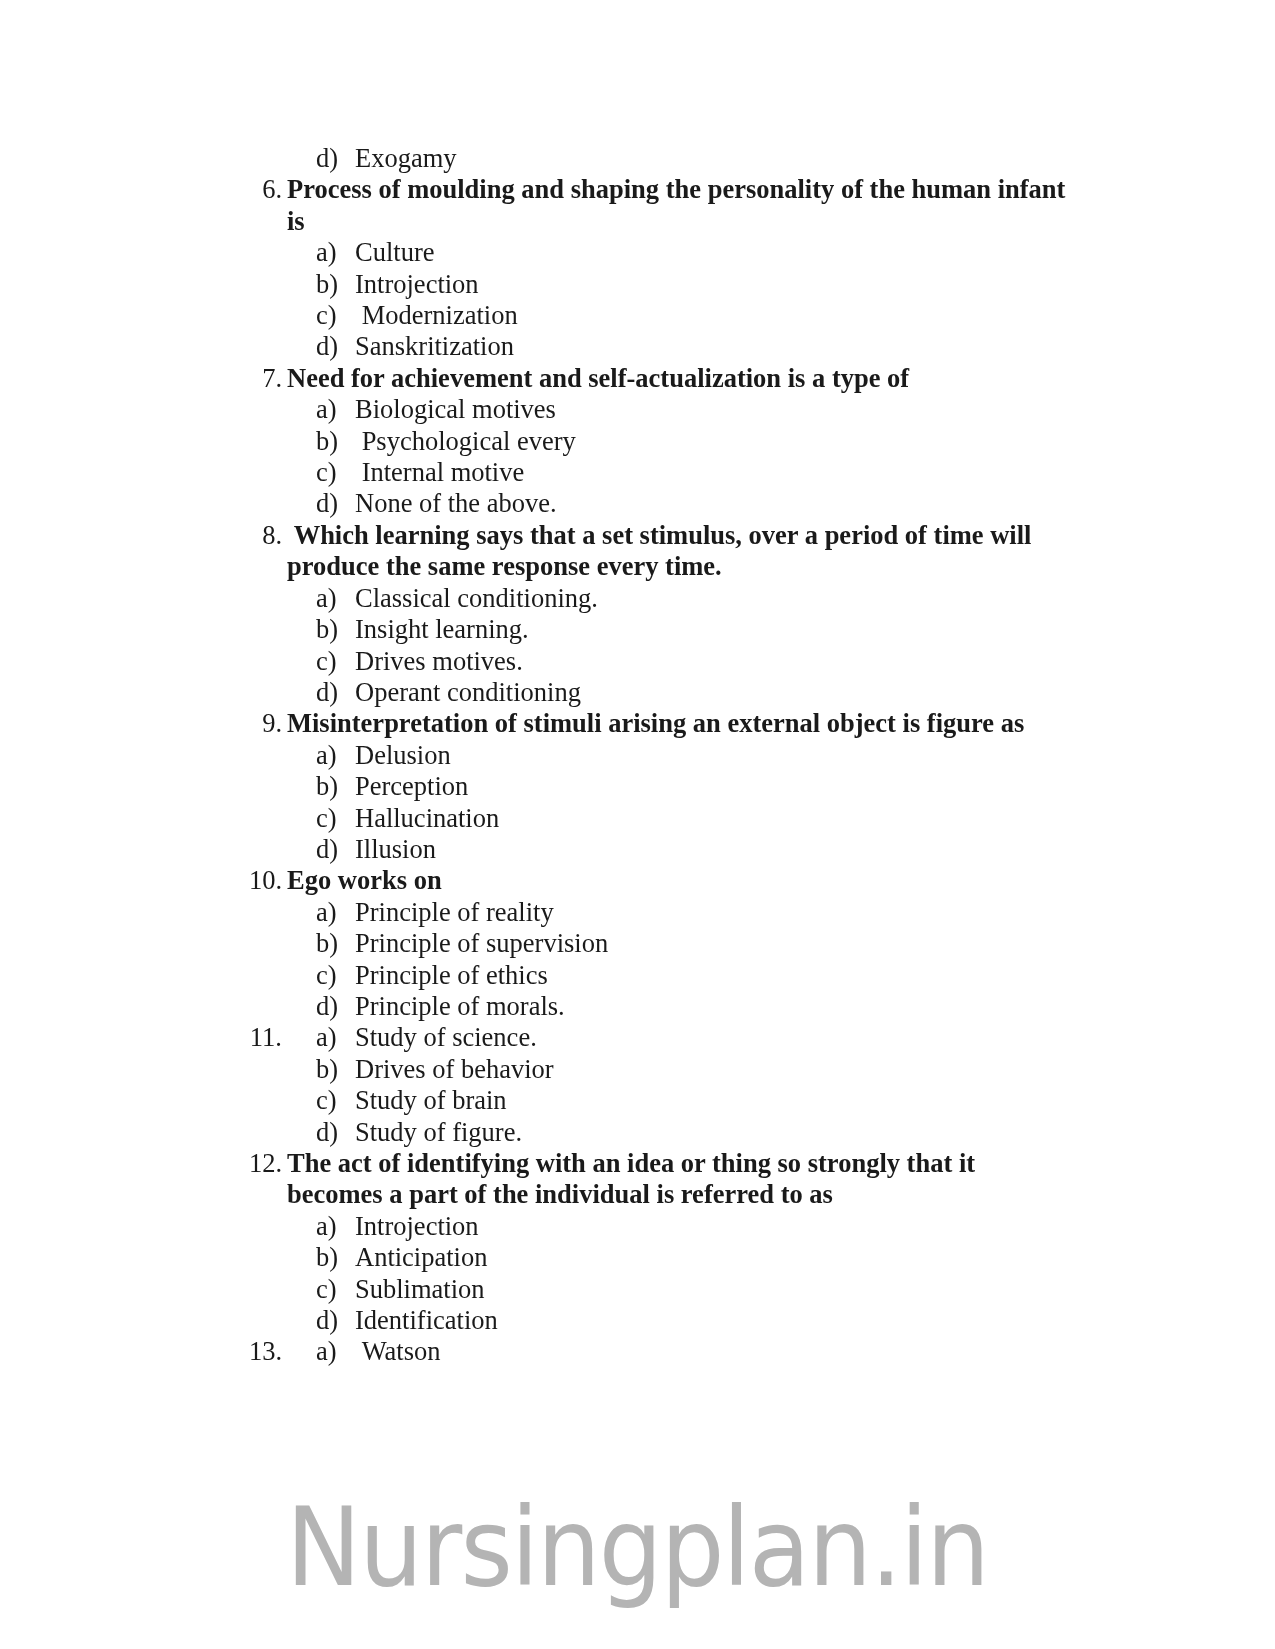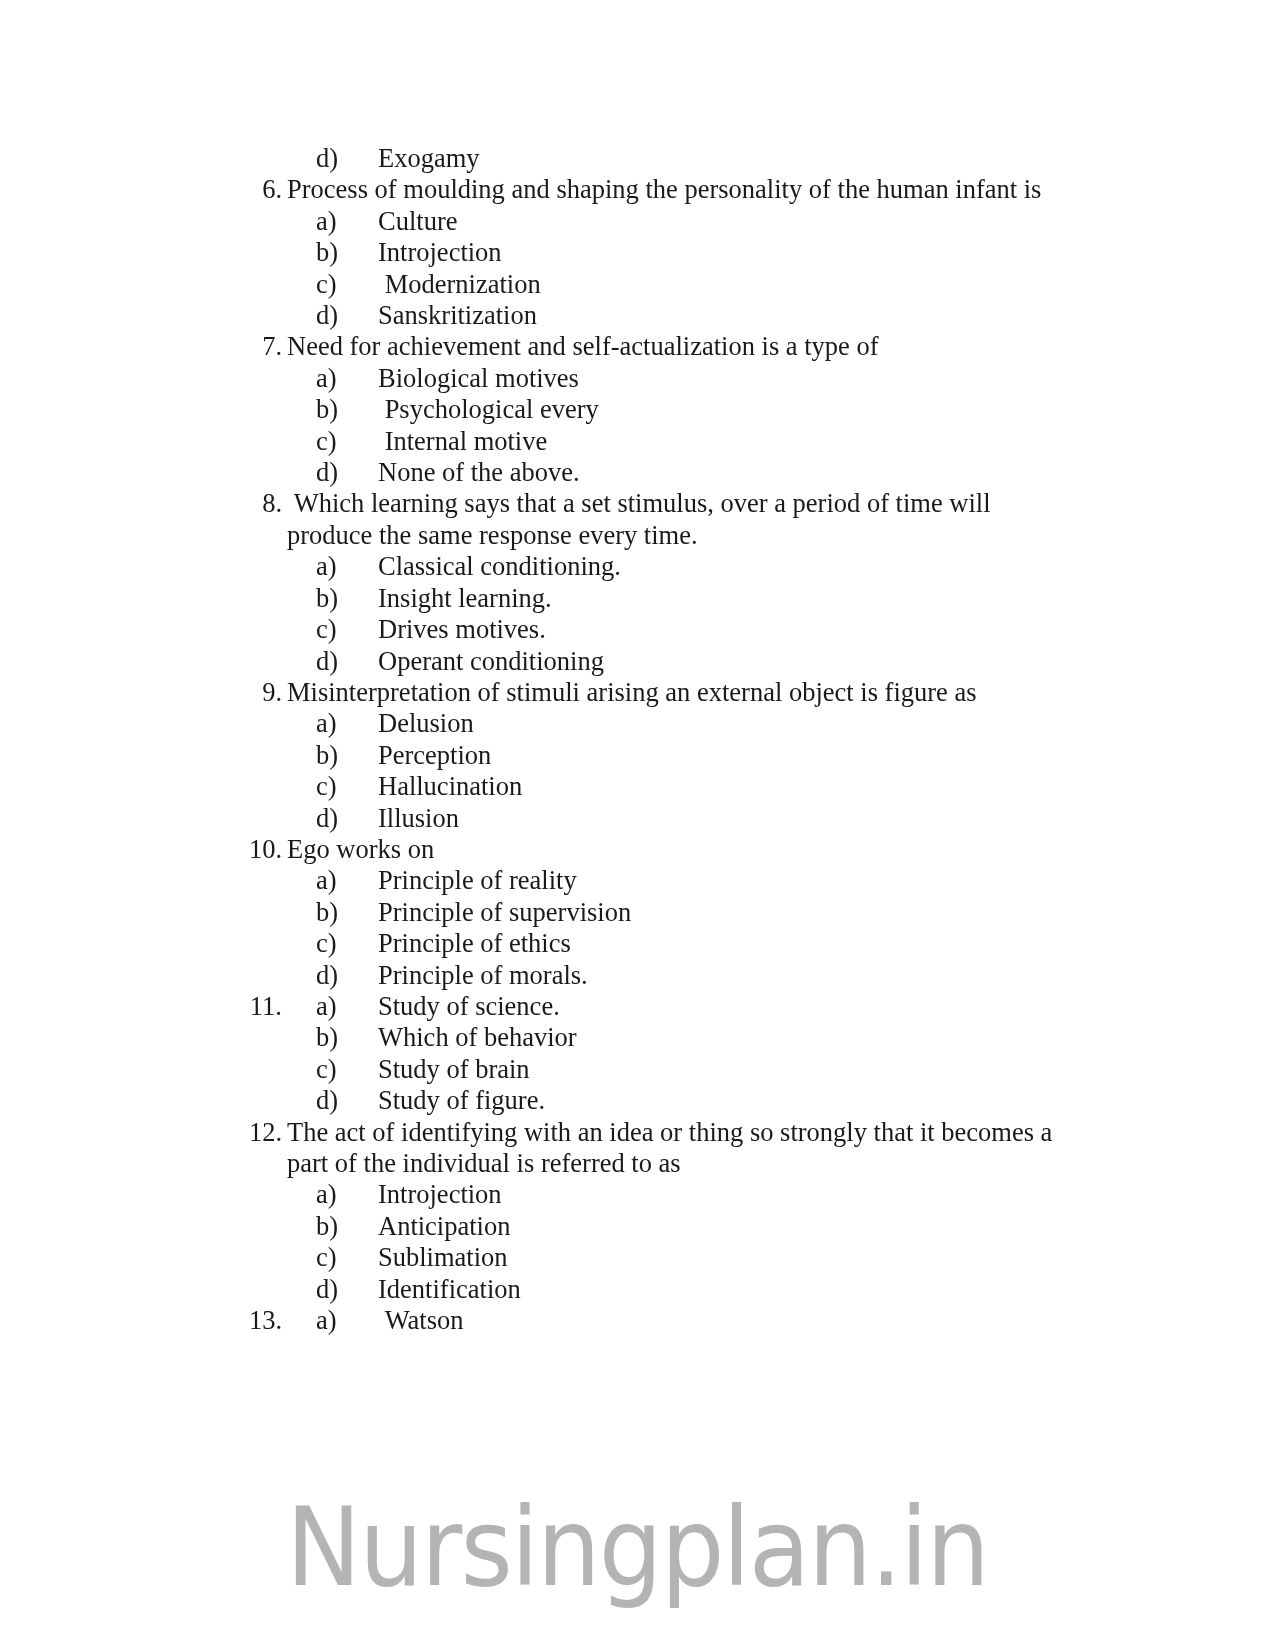--- a/index.html
+++ b/index.html
@@ -43,38 +43,38 @@
     width: 52px;
     text-align: right;
     font-size: 26.5px;
     line-height: 31.4px;
   }
   .q-text {
     display: block;
     font-size: 26.5px;
     line-height: 31.4px;
     white-space: pre-wrap;
+    font-weight: bold;
   }
 
   
   .opt {
     position: relative;
     padding-left: 355px;
     font-size: 26.5px;
     line-height: 31.4px;
   }
   .opt-letter {
     position: absolute;
     left: 316px;
     font-size: 26.5px;
     line-height: 31.4px;
   }
   .opt-text {
     white-space: pre-wrap;
-    margin-left: 23px;
   }
 
   
   .watermark {
     position: absolute;
     left: 286px;
     top: 1494px;
     font-family: "DejaVu Sans", "Liberation Sans", sans-serif;
     font-size: 108px;
     line-height: 1;
@@ -147,21 +147,21 @@
           <div class="opt"><span class="opt-letter">a)</span><span class="opt-text">Principle of reality</span></div>
           <div class="opt"><span class="opt-letter">b)</span><span class="opt-text">Principle of supervision</span></div>
           <div class="opt"><span class="opt-letter">c)</span><span class="opt-text">Principle of ethics</span></div>
           <div class="opt"><span class="opt-letter">d)</span><span class="opt-text">Principle of morals.</span></div>
         </div>
         <div class="q-block">
           <div class="q-line">
             <span class="q-num">11.</span>
           </div>
           <div class="opt"><span class="opt-letter">a)</span><span class="opt-text">Study of science.</span></div>
-          <div class="opt"><span class="opt-letter">b)</span><span class="opt-text">Which of behavior</span></div>
+          <div class="opt"><span class="opt-letter">b)</span><span class="opt-text">Drives of behavior</span></div>
           <div class="opt"><span class="opt-letter">c)</span><span class="opt-text">Study of brain</span></div>
           <div class="opt"><span class="opt-letter">d)</span><span class="opt-text">Study of figure.</span></div>
         </div>
         <div class="q-block">
           <div class="q-line">
             <span class="q-num">12.</span>
             <span class="q-text">The act of identifying with an idea or thing so strongly that it becomes a part of the individual is referred to as</span>
           </div>
           <div class="opt"><span class="opt-letter">a)</span><span class="opt-text">Introjection</span></div>
           <div class="opt"><span class="opt-letter">b)</span><span class="opt-text">Anticipation</span></div>

